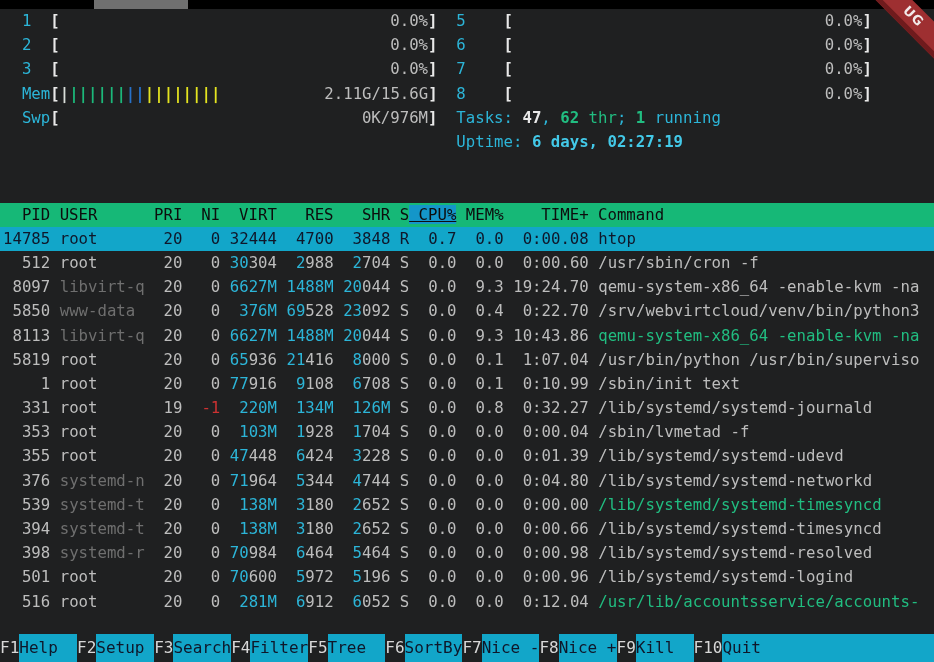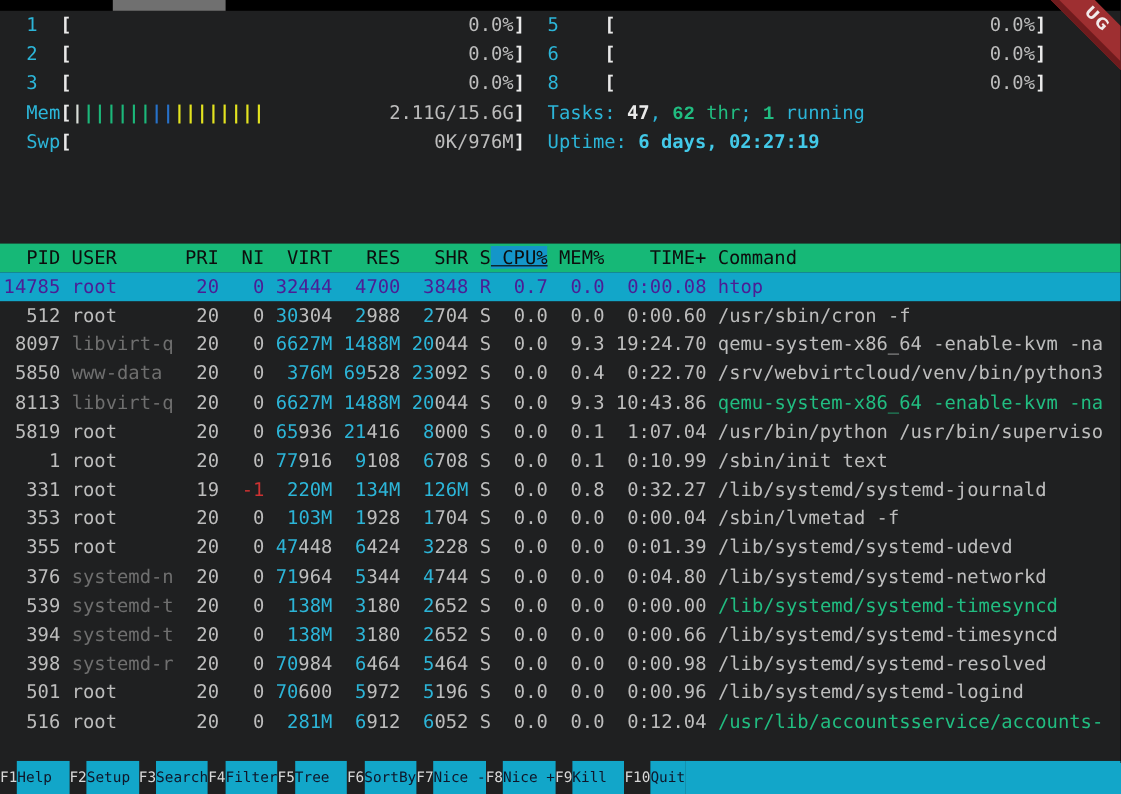--- a/index.html
+++ b/index.html
@@ -22,36 +22,36 @@
   .meters{position:relative;height:193.6px;}
   .mline{height:24.2px;line-height:24.2px;white-space:pre;padding-left:3px;overflow:hidden;}
   .mright{position:absolute;top:0;left:calc(3px + 48ch);}
   .mright .mline{padding-left:0;}
   .c-cyan{color:var(--cyan);}
   .c-cyanb{color:var(--cyanb);font-weight:bold;}
   .c-wb{color:var(--whiteb);font-weight:bold;}
   .c-txt{color:var(--text);}
   .c-dim{color:var(--dim);}
   .c-grn{color:var(--green);}
-  .c-grnb{color:var(--green);font-weight:bold;font-family:Liberation Mono, monospace;}
+  .c-grnb{color:var(--green);font-weight:bold;}
   .c-red{color:var(--red);}
   .c-br{color:var(--whiteb);font-weight:bold;}
   .c-num{color:var(--cyan);}
   .bar{font-weight:bold;}
   .bar-pale{color:var(--bar-pale);} .bar-g{color:var(--bar-g);}
   .bar-b{color:var(--bar-b);} .bar-y{color:var(--bar-y);}
   .ptable{position:relative;}
   .prow{height:24.2px;line-height:24.2px;white-space:pre;padding-left:3px;overflow:hidden;color:var(--text);}
   .prow.sel{background:var(--sel);}
-  .prow.sel span{color:#4c1d95;font-weight:normal;}
+  .prow.sel span{color:#0f172a;font-weight:normal;}
   .thead{background:var(--hgreen);color:#0d0d0d;}
   .thead span{color:#0d0d0d;margin-top:15px;}
   .sortcol{background:var(--hblue);text-decoration:underline;}
   .fnbar{position:absolute;left:0;right:0;bottom:0;height:28px;line-height:28px;display:flex;
-         white-space:pre;overflow:hidden;font-size:12px;}
+         white-space:pre;overflow:hidden;font-size:16px;}
   .fnkey{color:#d8d8d8;}
   .fnlbl{background:var(--sel);color:#0f172a;}
   .fnfill{flex:1;background:var(--sel);}
 </style>
 </head>
 <body>
 
 <div class="screen">
   <div class="topstrip">
     <div class="graytab"></div>
@@ -64,20 +64,21 @@
       <div id="m-left">
           <div class="mline"><span class="c-txt">  </span><span class="c-cyan">1</span><span class="c-txt">  </span><span class="c-br">[</span><span class="c-txt">                                   </span><span class="c-txt">0.0%</span><span class="c-br">]</span></div>
           <div class="mline"><span class="c-txt">  </span><span class="c-cyan">2</span><span class="c-txt">  </span><span class="c-br">[</span><span class="c-txt">                                   </span><span class="c-txt">0.0%</span><span class="c-br">]</span></div>
           <div class="mline"><span class="c-txt">  </span><span class="c-cyan">3</span><span class="c-txt">  </span><span class="c-br">[</span><span class="c-txt">                                   </span><span class="c-txt">0.0%</span><span class="c-br">]</span></div>
           <div class="mline"><span class="c-txt">  </span><span class="c-cyan">Mem</span><span class="c-br">[</span><span class="bar bar-pale">|</span><span class="bar bar-g">|</span><span class="bar bar-g">|</span><span class="bar bar-g">|</span><span class="bar bar-g">|</span><span class="bar bar-g">|</span><span class="bar bar-g">|</span><span class="bar bar-b">|</span><span class="bar bar-b">|</span><span class="bar bar-y">|</span><span class="bar bar-y">|</span><span class="bar bar-y">|</span><span class="bar bar-y">|</span><span class="bar bar-y">|</span><span class="bar bar-y">|</span><span class="bar bar-y">|</span><span class="bar bar-y">|</span><span class="c-txt">           </span><span class="c-txt">2.11G/15.6G</span><span class="c-br">]</span></div>
           <div class="mline"><span class="c-txt">  </span><span class="c-cyan">Swp</span><span class="c-br">[</span><span class="c-txt">                                </span><span class="c-txt">0K/976M</span><span class="c-br">]</span></div>
         </div>
       <div class="mright" id="m-right">
           <div class="mline"><span class="c-cyan">5</span><span class="c-txt">    </span><span class="c-br">[</span><span class="c-txt">                                 </span><span class="c-txt">0.0%</span><span class="c-br">]</span></div>
           <div class="mline"><span class="c-cyan">6</span><span class="c-txt">    </span><span class="c-br">[</span><span class="c-txt">                                 </span><span class="c-txt">0.0%</span><span class="c-br">]</span></div>
+          <div class="mline"><span class="c-cyan">7</span><span class="c-txt">    </span><span class="c-br">[</span><span class="c-txt">                                 </span><span class="c-txt">0.0%</span><span class="c-br">]</span></div>
           <div class="mline"><span class="c-cyan">8</span><span class="c-txt">    </span><span class="c-br">[</span><span class="c-txt">                                 </span><span class="c-txt">0.0%</span><span class="c-br">]</span></div>
           <div class="mline"><span class="c-cyan">Tasks: </span><span class="c-wb">47</span><span class="c-cyan">, </span><span class="c-grnb">62</span><span class="c-grn"> thr</span><span class="c-cyan">; </span><span class="c-grnb">1</span><span class="c-cyan"> running</span></div>
           <div class="mline"><span class="c-cyan">Uptime: </span><span class="c-cyanb">6 days, 02:27:19</span></div>
         </div>
     </div>
     <div class="ptable" id="ptable">
         <div class="prow thead"><span>  PID USER      PRI  NI  VIRT   RES   SHR S</span><span class="sortcol"> CPU%</span><span> MEM%    TIME+ Command</span></div>
         <div class="prow sel"><span class="c-txt">14785</span><span class="c-txt"> </span><span class="c-txt">root     </span><span class="c-txt"> </span><span class="c-txt"> 20</span><span class="c-txt"> </span><span class="c-txt">  0</span><span class="c-txt"> </span><span class="c-txt">32444</span><span class="c-txt"> </span><span class="c-txt"> </span><span class="c-txt">4700</span><span class="c-txt"> </span><span class="c-txt"> </span><span class="c-txt">3848</span><span class="c-txt"> </span><span class="c-txt">R</span><span class="c-txt"> </span><span class="c-txt"> 0.7</span><span class="c-txt"> </span><span class="c-txt"> 0.0</span><span class="c-txt"> </span><span class="c-txt"> 0:00.08</span><span class="c-txt"> </span><span class="c-txt">htop</span></div>
         <div class="prow"><span class="c-txt">  512</span><span class="c-txt"> </span><span class="c-txt">root     </span><span class="c-txt"> </span><span class="c-txt"> 20</span><span class="c-txt"> </span><span class="c-txt">  0</span><span class="c-txt"> </span><span class="c-num">30</span><span class="c-txt">304</span><span class="c-txt"> </span><span class="c-txt"> </span><span class="c-num">2</span><span class="c-txt">988</span><span class="c-txt"> </span><span class="c-txt"> </span><span class="c-num">2</span><span class="c-txt">704</span><span class="c-txt"> </span><span class="c-txt">S</span><span class="c-txt"> </span><span class="c-txt"> 0.0</span><span class="c-txt"> </span><span class="c-txt"> 0.0</span><span class="c-txt"> </span><span class="c-txt"> 0:00.60</span><span class="c-txt"> </span><span class="c-txt">/usr/sbin/cron -f</span></div>
         <div class="prow"><span class="c-txt"> 8097</span><span class="c-txt"> </span><span class="c-dim">libvirt-q</span><span class="c-txt"> </span><span class="c-txt"> 20</span><span class="c-txt"> </span><span class="c-txt">  0</span><span class="c-txt"> </span><span class="c-num">6627M</span><span class="c-txt"> </span><span class="c-num">1488M</span><span class="c-txt"> </span><span class="c-num">20</span><span class="c-txt">044</span><span class="c-txt"> </span><span class="c-txt">S</span><span class="c-txt"> </span><span class="c-txt"> 0.0</span><span class="c-txt"> </span><span class="c-txt"> 9.3</span><span class="c-txt"> </span><span class="c-txt">19:24.70</span><span class="c-txt"> </span><span class="c-txt">qemu-system-x86_64 -enable-kvm -na</span></div>

